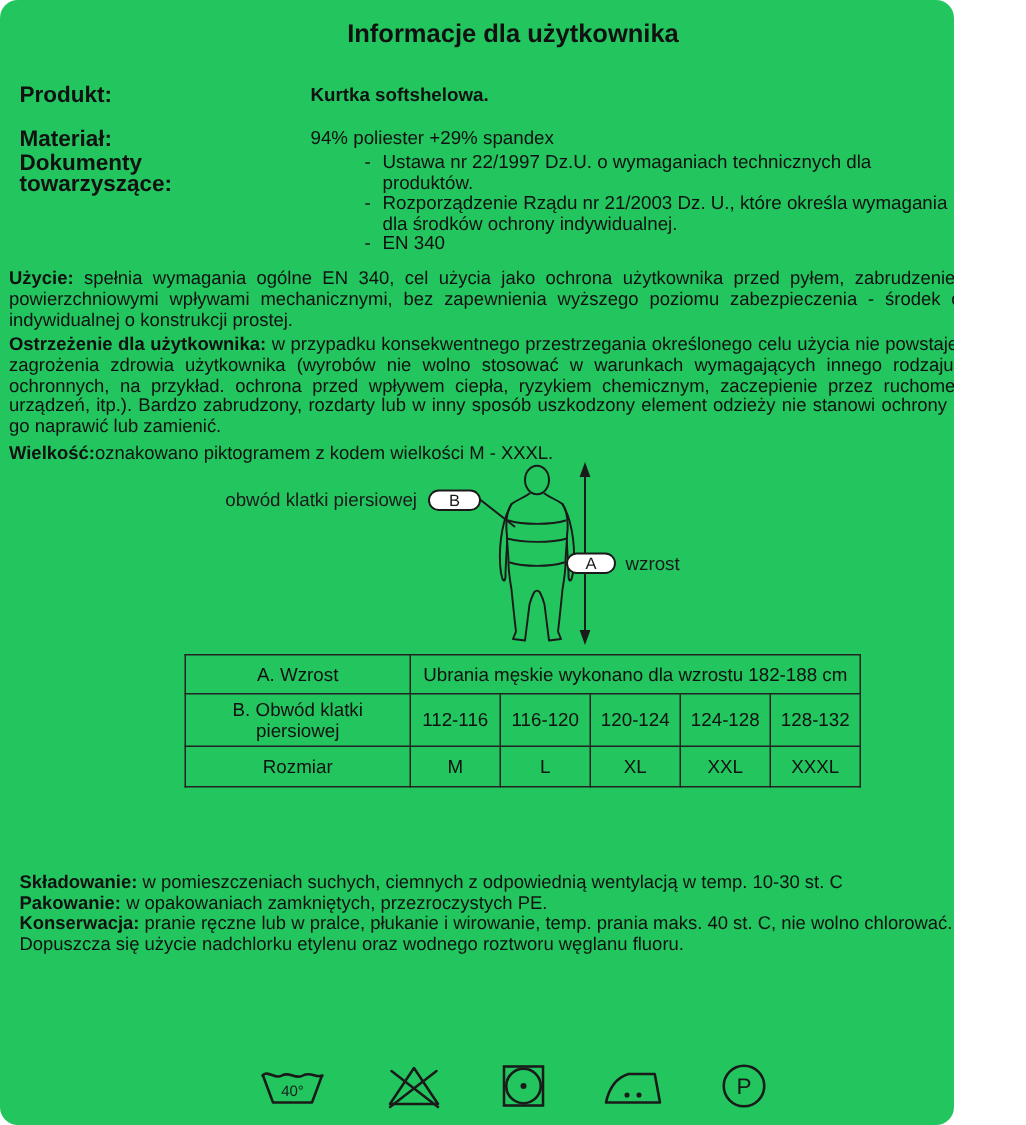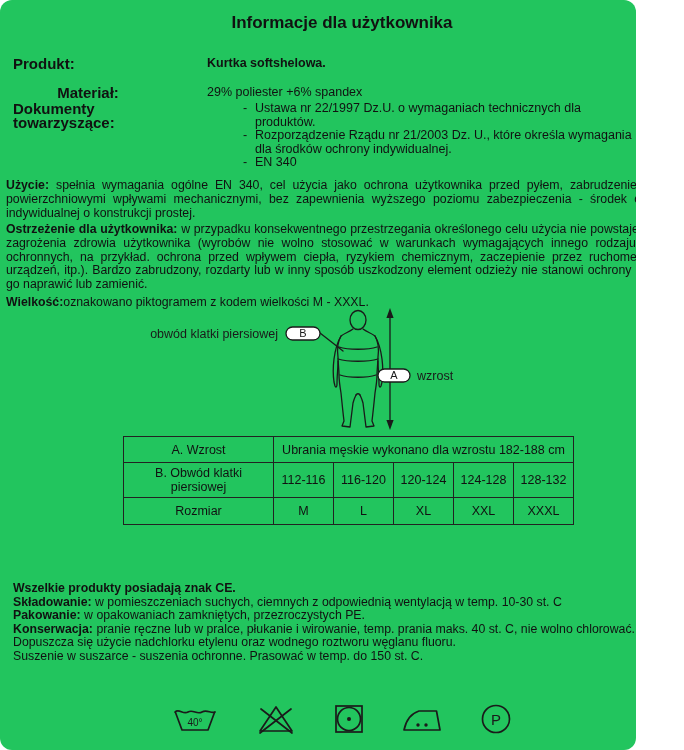--- a/index.html
+++ b/index.html
@@ -11,21 +11,21 @@
   }
   .title {
     position:absolute; top:13px; left:0; width:684px; text-align:center;
     font-size:17px; font-weight:bold; line-height:20px;
   }
   .info-row { position:absolute; left:13px; display:flex; }
   .info-label { font-weight:bold; width:150px; flex:0 0 150px; font-size:15px; }
   .info-value { font-size:12.5px;padding-left:44px; }
   .info-value.bold { font-weight:bold; }
   .row-produkt { top:57px; }
-  .row-material { top:86px;text-align:center; }
+  .row-material { top:86px; }
   .row-docs { top:102px; }
   .row-docs .info-label { width:186px; flex:0 0 186px; }
   .doc-line { display:flex; font-size:12.5px; }
   .doc-dash { flex:0 0 12px; }
   .doc-text { max-width:470px; }
   .para { position:absolute; left:6px; width:672px; text-align:justify; font-size:12.3px; line-height:13.8px; }
   .para b { letter-spacing:0; }
   .para-uzycie { top:179px; }
   .para-ostrzezenie { top:223px; }
   .para-wielkosc { top:296px; width:500px; text-align:left; }
@@ -40,40 +40,40 @@
   .size-table .c0 { width:150px; }
   .size-table .cv { width:60px; }
   .size-table .r1 td { height:26px; }
   .size-table .r2 td { height:35px; }
   .size-table .r3 td { height:27px; }
   .footer { position:absolute; left:13px; top:582px; width:665px; font-size:12.3px; line-height:13.6px; }
   .footer .ce { font-weight:bold; }
   .footer b { font-weight:bold; }
   .care-row {
     position:absolute; top:703px; left:0; width:684px; height:42px;
-    display:flex; justify-content:center; align-items:flex-start; gap:37px;
+    display:flex; justify-content:center; align-items:center; gap:37px;
   }
   .care-row svg { display:block; }
   svg text { font-family:"Liberation Sans", sans-serif; }
 </style>
 </head>
 <body>
 
 <div id="page">
 
   <div class="title">Informacje dla użytkownika</div>
 
   <div class="info-row row-produkt">
     <span class="info-label">Produkt:</span>
     <span class="info-value bold">Kurtka softshelowa.</span>
   </div>
 
   <div class="info-row row-material">
     <span class="info-label">Materiał:</span>
-    <span class="info-value">29% poliester  +6% spandex</span>
+    <span class="info-value">94% poliester  +29% spandex</span>
   </div>
 
   <div class="info-row row-docs">
     <span class="info-label">Dokumenty towarzyszące:</span>
     <span class="info-value">
       <span class="doc-line">
         <span class="doc-dash">-</span>
         <span class="doc-text">Ustawa nr 22/1997 Dz.U. o wymaganiach technicznych dla produktów.</span>
       </span>
       <span class="doc-line">
@@ -144,26 +144,24 @@
         <td class="cv">M</td>
         <td class="cv">L</td>
         <td class="cv">XL</td>
         <td class="cv">XXL</td>
         <td class="cv">XXXL</td>
       </tr>
     </tbody>
   </table>
 
   <div class="footer">
-    <div class="ce">Wszelkie produkty posiadają znak CE.</div>
     <div><b>Składowanie:</b><span> w pomieszczeniach suchych, ciemnych z odpowiednią wentylacją w temp. 10-30 st. C</span></div>
     <div><b>Pakowanie:</b><span> w opakowaniach zamkniętych, przezroczystych PE.</span></div>
     <div><b>Konserwacja:</b><span> pranie ręczne lub w pralce, płukanie i wirowanie, temp. prania maks. 40 st. C, nie wolno chlorować.</span></div>
     <div><span>Dopuszcza się użycie nadchlorku etylenu oraz wodnego roztworu węglanu fluoru.</span></div>
-    <div><span>Suszenie w suszarce - suszenia ochronne. Prasować w temp. do 150 st. C.</span></div>
   </div>
 
   <div class="care-row">
 
     <svg width="46" height="32" viewBox="0 0 46 32">
       <g stroke="#1a1a1a" stroke-width="1.7" fill="none" stroke-linecap="round" stroke-linejoin="round">
         <path d="M 3,9 C 7,5 11,12 16,9 C 21,6 25,12 30,9 C 35,6 39,11 43,9"></path>
         <path d="M 3.5,9.5 L 10,27 L 36,27 L 42.5,9.5"></path>
       </g>
       <text x="23" y="22.5" text-anchor="middle" font-size="10" fill="#1a1a1a">40°</text>

